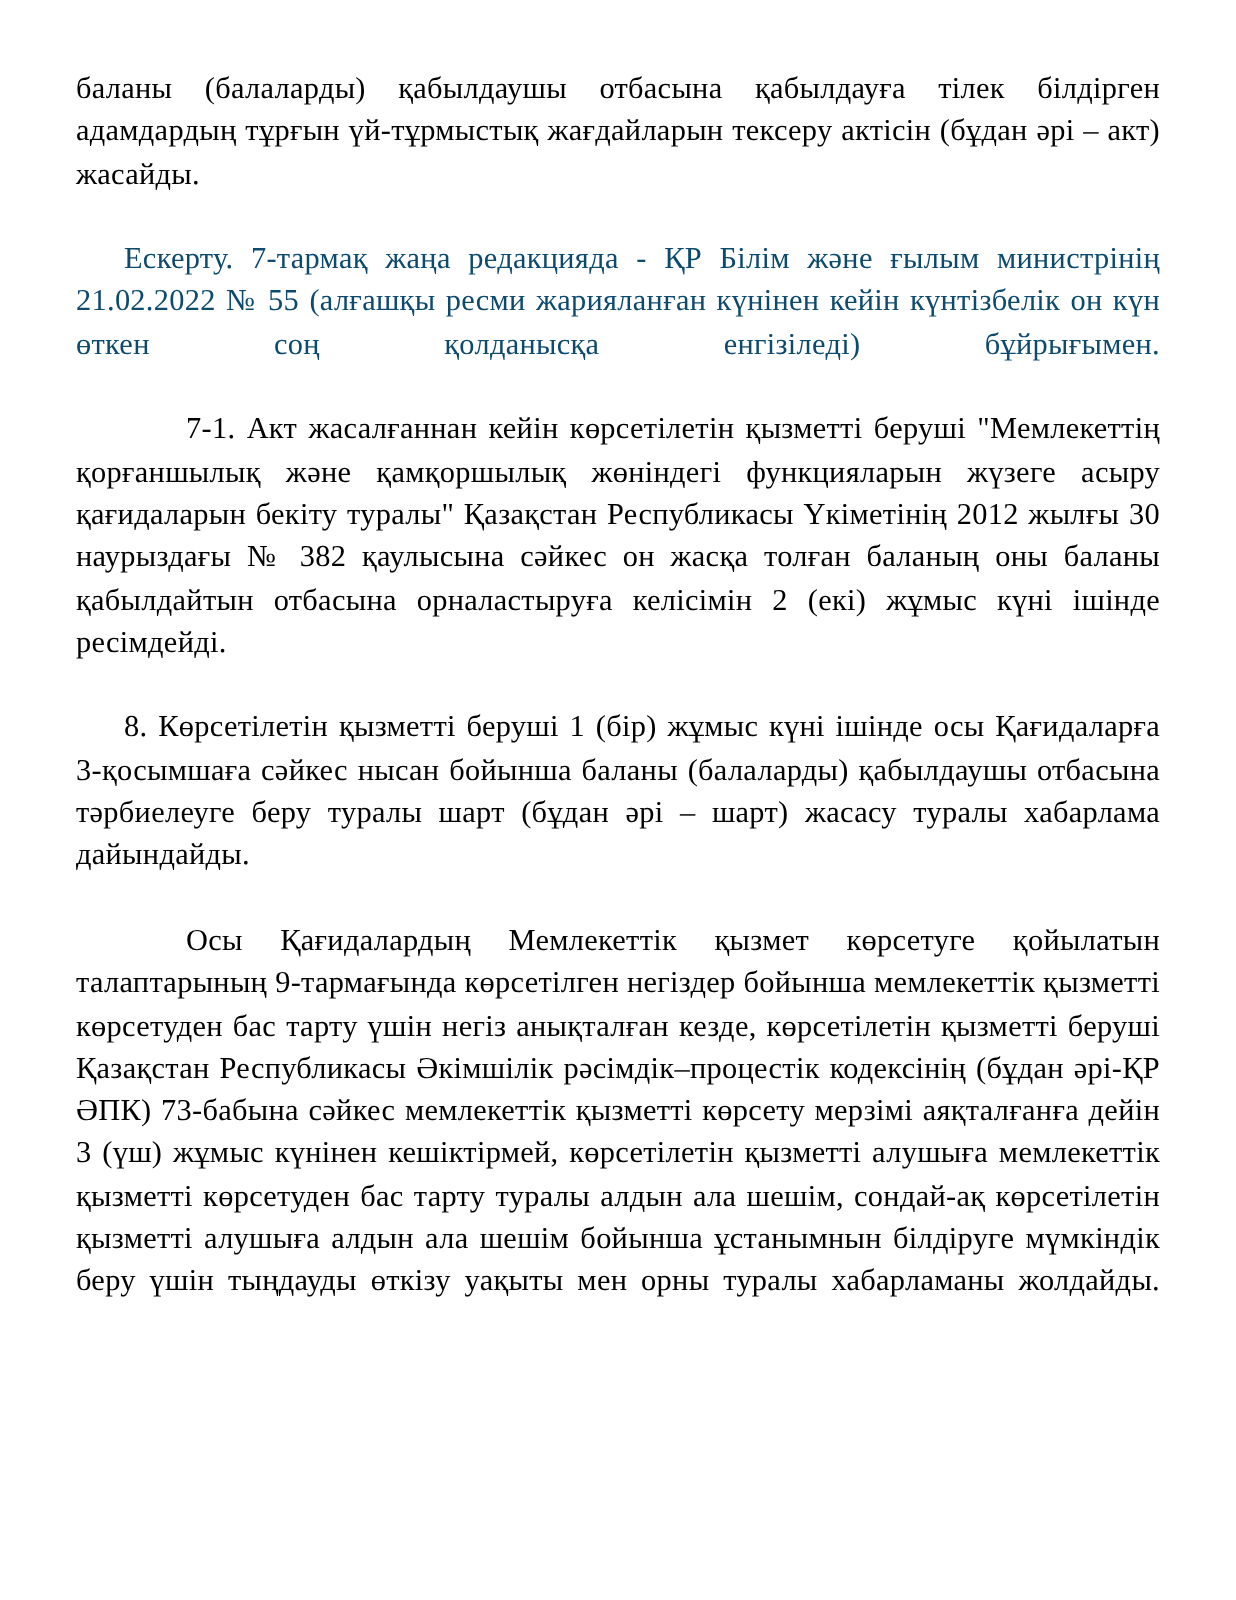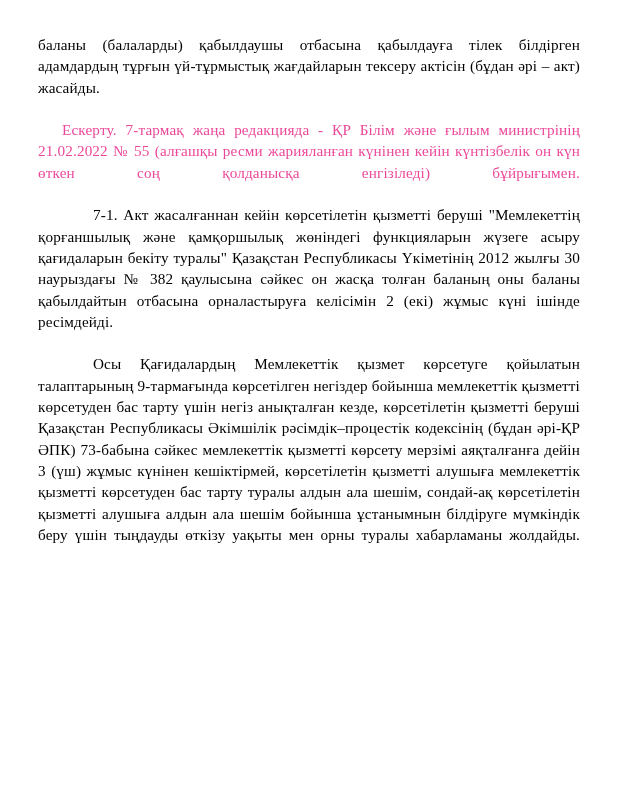--- a/index.html
+++ b/index.html
@@ -30,21 +30,21 @@
     padding: 0;
     font-size: 15.2px;
     line-height: 21.3px;
     text-align: justify;
     text-justify: inter-word;
     hyphens: none;
     letter-spacing: 0.01em;
   }
   
   p.black { color: #000000; }
-  p.red   { color: #ec4899; }
+  p.red   { color: #0c4a6e; }
 
   
   p.ind-none  { text-indent: 0; }
   p.ind-small { text-indent: 24px; }
   p.ind-big   { text-indent: 55px; }
 
   
   p.para::after {
     content: "";
     display: inline-block;
@@ -53,15 +53,16 @@
 </style>
 </head>
 <body>
 
 <div class="page">
   <div class="doc-body" id="doc-body">
 
   <p class="para black ind-none">баланы (балаларды) қабылдаушы отбасына қабылдауға тілек білдірген адамдардың тұрғын үй-тұрмыстық жағдайларын тексеру актісін (бұдан әрі – акт) жасайды.</p>
       <p class="para red ind-small">Ескерту. 7-тармақ жаңа редакцияда - ҚР Білім және ғылым министрінің 21.02.2022 № 55 (алғашқы ресми жарияланған күнінен кейін күнтізбелік он күн өткен соң қолданысқа енгізіледі) бұйрығымен.</p>
       <p class="para black ind-big">7-1. Акт жасалғаннан кейін көрсетілетін қызметті беруші "Мемлекеттің қорғаншылық және қамқоршылық жөніндегі функцияларын жүзеге асыру қағидаларын бекіту туралы" Қазақстан Республикасы Үкіметінің 2012 жылғы 30 наурыздағы № 382 қаулысына сәйкес он жасқа толған баланың оны баланы қабылдайтын отбасына орналастыруға келісімін 2 (екі) жұмыс күні ішінде ресімдейді.</p>
+      <p class="para black ind-small">8. Көрсетілетін қызметті беруші 1 (бір) жұмыс күні ішінде осы Қағидаларға 3-қосымшаға сәйкес нысан бойынша баланы (балаларды) қабылдаушы отбасына тәрбиелеуге беру туралы шарт (бұдан әрі – шарт) жасасу туралы хабарлама дайындайды.</p>
       <p class="para black ind-big">Осы Қағидалардың Мемлекеттік қызмет көрсетуге қойылатын талаптарының 9-тармағында көрсетілген негіздер бойынша мемлекеттік қызметті көрсетуден бас тарту үшін негіз анықталған кезде, көрсетілетін қызметті беруші Қазақстан Республикасы Әкімшілік рәсімдік–процестік кодексінің (бұдан әрі-ҚР ӘПК) 73-бабына сәйкес мемлекеттік қызметті көрсету мерзімі аяқталғанға дейін 3 (үш) жұмыс күнінен кешіктірмей, көрсетілетін қызметті алушыға мемлекеттік қызметті көрсетуден бас тарту туралы алдын ала шешім, сондай-ақ көрсетілетін қызметті алушыға алдын ала шешім бойынша ұстанымнын білдіруге мүмкіндік беру үшін тыңдауды өткізу уақыты мен орны туралы хабарламаны жолдайды.</p>
     </div>
 </div>
 
 </body></html>

